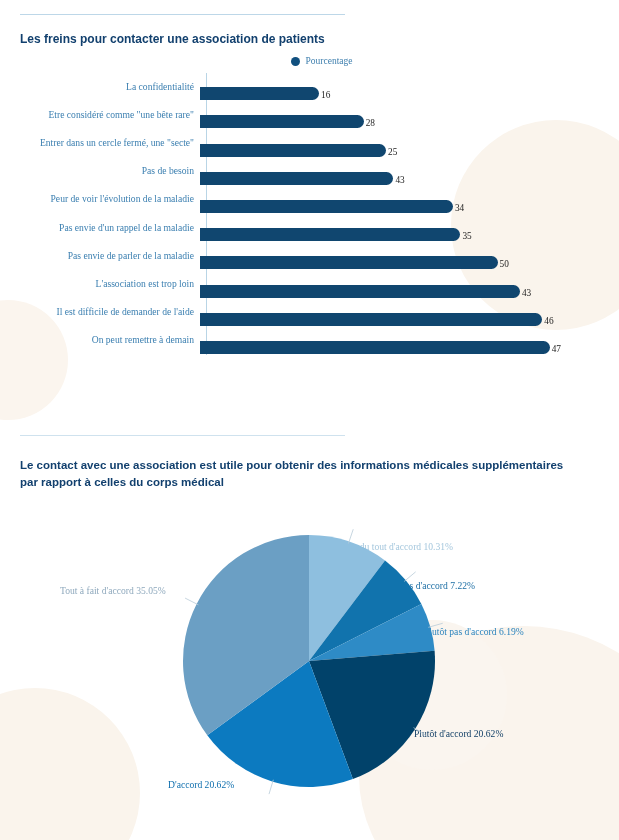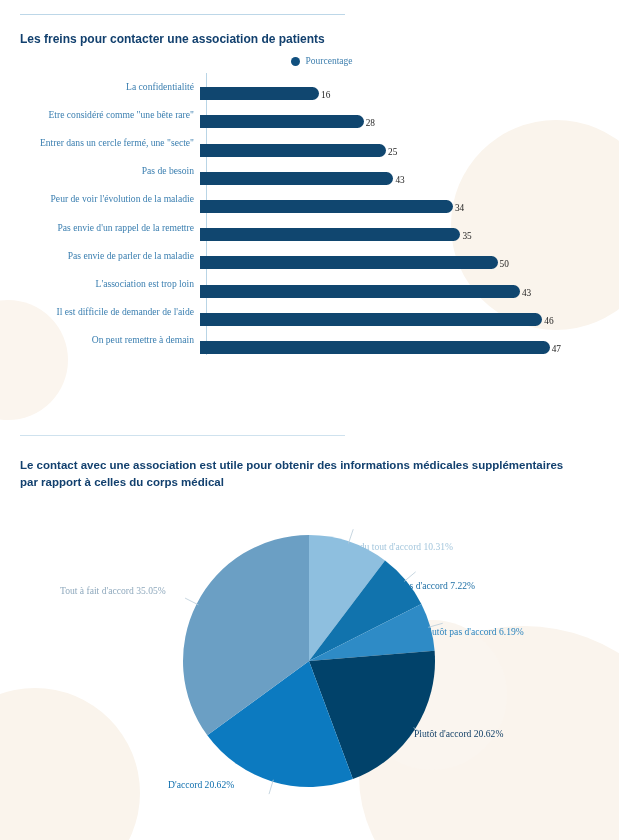--- a/index.html
+++ b/index.html
@@ -230,21 +230,21 @@
         </div>
       </div>
       <div class="bar-row">
         <div class="bar-label">Peur de voir l'évolution de la maladie</div>
         <div class="bar-track">
           <div class="bar" style="width: 252.96px; background: rgb(16, 70, 111);"></div>
           <span class="bar-value">34</span>
         </div>
       </div>
       <div class="bar-row">
-        <div class="bar-label">Pas envie d'un rappel de la remettre</div>
+        <div class="bar-label">Pas envie d'un rappel de la maladie</div>
         <div class="bar-track">
           <div class="bar" style="width: 260.4px; background: rgb(16, 70, 111);"></div>
           <span class="bar-value">35</span>
         </div>
       </div>
       <div class="bar-row">
         <div class="bar-label">Pas envie de parler de la maladie</div>
         <div class="bar-track">
           <div class="bar" style="width: 297.6px; background: rgb(16, 70, 111);"></div>
           <span class="bar-value">50</span>

